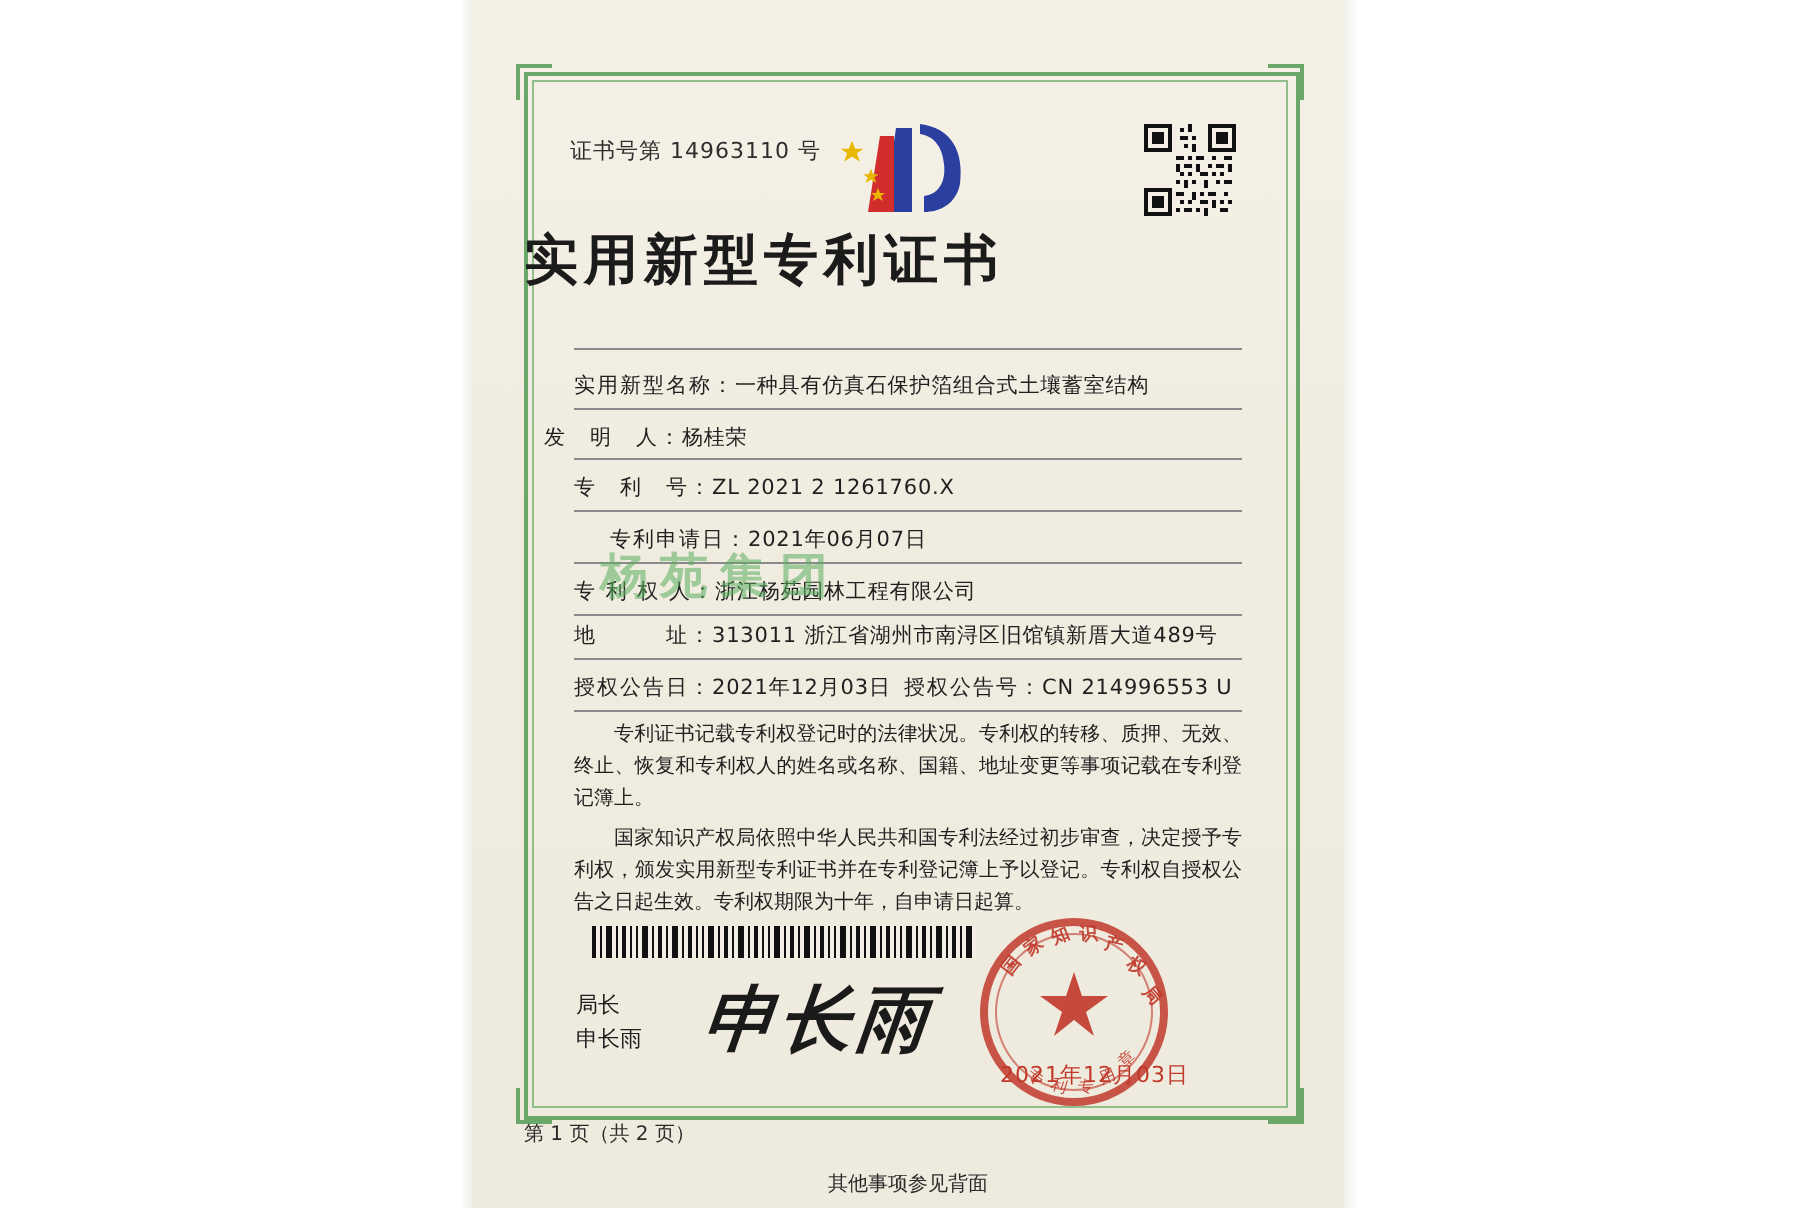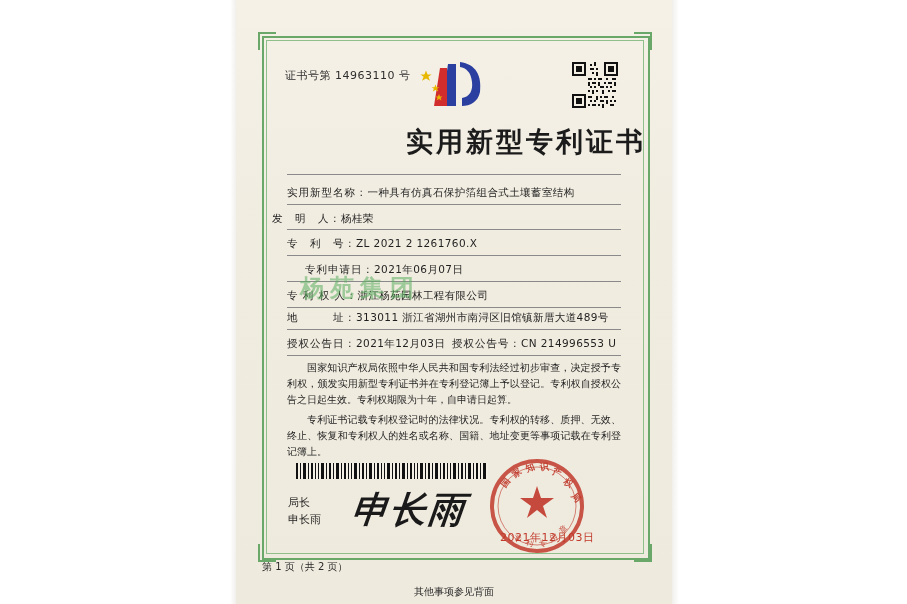--- a/index.html
+++ b/index.html
@@ -97,23 +97,23 @@
     position: absolute;
     left: 572px;
     top: 62px;
     width: 46px;
     height: 46px;
   }
 
   .title {
     position: absolute;
     left: 262px;
-    top: 124px;
+    top: 112px;
     width: 384px;
-    text-align: right;
+    text-align: left;
     font-size: 27px;
     font-weight: bold;
     letter-spacing: 3px;
     color: #1b1b1b;
     font-family: Liberation Sans, sans-serif;
   }
 
   .hrule {
     position: absolute;
     left: 287px;
@@ -382,22 +382,22 @@
   </div>
   <div class="field f7b">
     <span class="lbl">授权公告号：</span><span class="val">CN 214996553 U</span>
   </div>
 
   <div class="watermark">
     <span class="wm-green">杨苑集团</span>
   </div>
 
   <div class="body-text">
+    <p>专利证书记载专利权登记时的法律状况。专利权的转移、质押、无效、终止、恢复和专利权人的姓名或名称、国籍、地址变更等事项记载在专利登记簿上。</p>
     <p>国家知识产权局依照中华人民共和国专利法经过初步审查，决定授予专利权，颁发实用新型专利证书并在专利登记簿上予以登记。专利权自授权公告之日起生效。专利权期限为十年，自申请日起算。</p>
-    <p>专利证书记载专利权登记时的法律状况。专利权的转移、质押、无效、终止、恢复和专利权人的姓名或名称、国籍、地址变更等事项记载在专利登记簿上。</p>
   </div>
 
   <div class="barcode">
     <svg width="192" height="16" viewBox="0 0 192 16" shape-rendering="crispEdges">
       <rect width="192" height="16" fill="#f3efe4"></rect>
       <g fill="#111">
         <rect x="0" y="0" width="2" height="16"></rect>
           <rect x="4" y="0" width="1" height="16"></rect>
         <rect x="7" y="0" width="3" height="16"></rect>
           <rect x="12" y="0" width="1" height="16"></rect>

